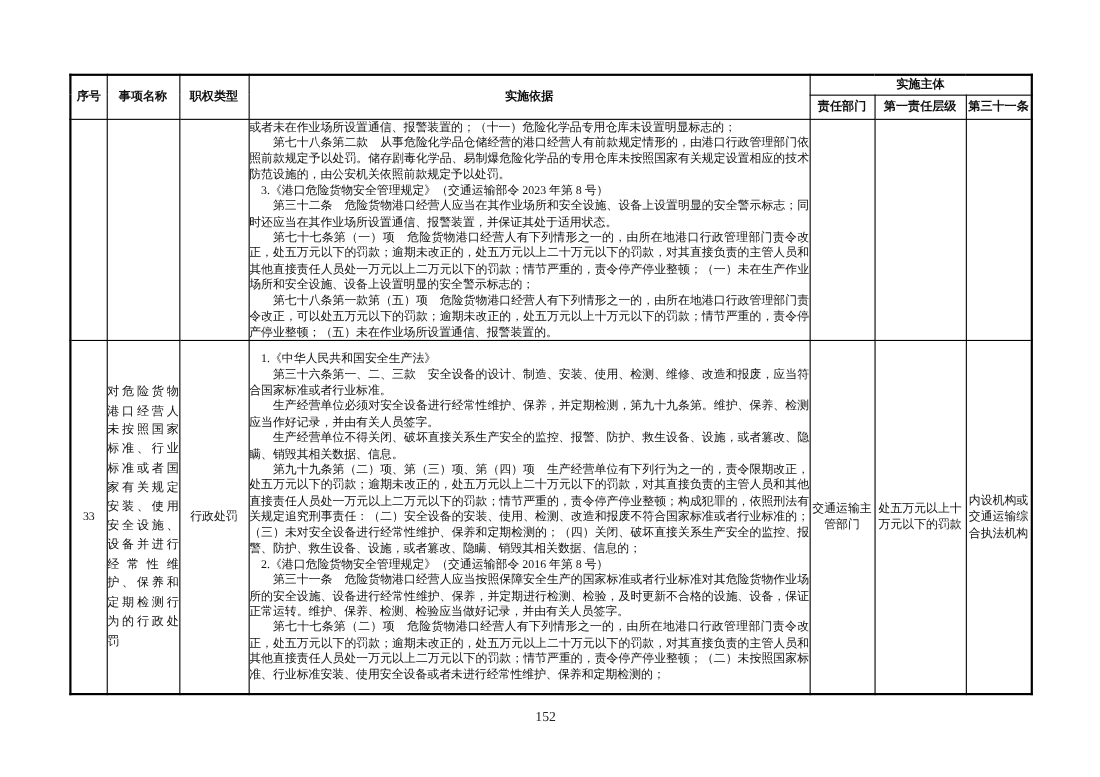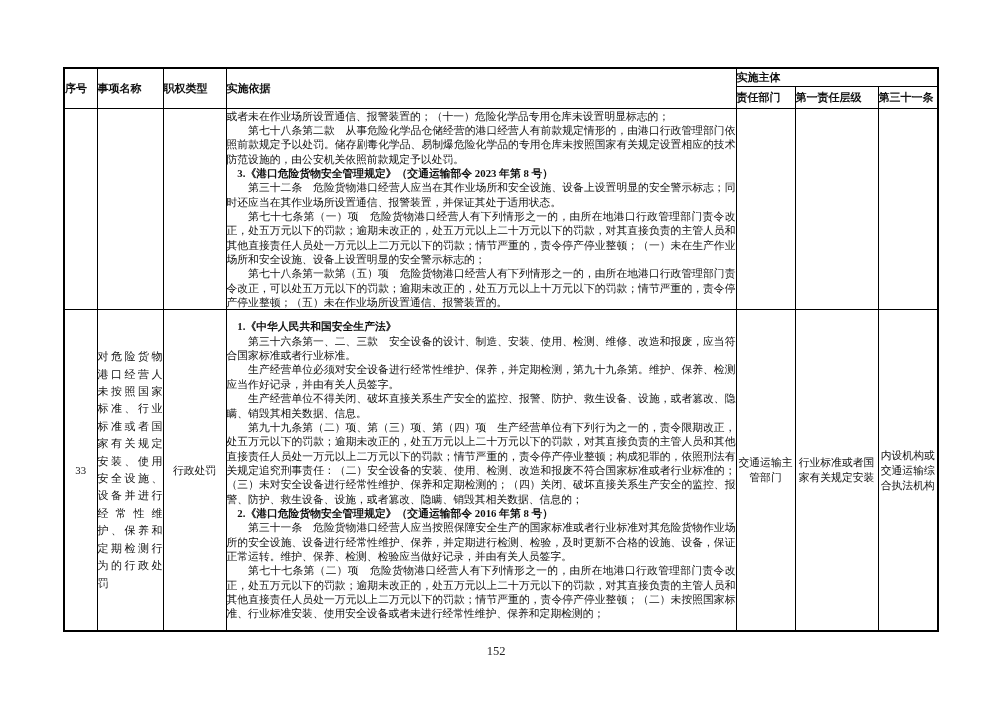--- a/index.html
+++ b/index.html
@@ -26,21 +26,21 @@
     padding: 0;
     overflow: hidden;
   }
   tr.hrow1 { height: 18px; }
   tr.hrow2 { height: 22px; }
   tr.brow1 { height: 201px; }
   tr.brow2 { height: 321px; }
   th.hd {
     font-size: 11px;
     font-weight: bold;
-    text-align: left;
+    text-align: center;
     vertical-align: middle;
     line-height: 13px;
     margin-left: 35px;
   }
   td.c-center {
     font-size: 10.8px;
     text-align: center;
     vertical-align: middle;
     line-height: 15px;
     padding: 0 2px;
@@ -63,21 +63,21 @@
   }
   td.c-basis .para {
     margin: 0;
     text-align: justify;
     line-height: 14.35px;
     word-break: break-all;
   }
   .ind-0 { text-indent: 0; }
   .ind-1 { text-indent: 1em; }
   .ind-2 { text-indent: 2em; }
-  .bold { font-weight: bold; }
+  .bold { font-weight: normal; }
   .page-num {
     position: absolute;
     left: 0;
     width: 992px;
     top: 644px;
     text-align: center;
     font-size: 12.5px;
     color: #222;
   }
 </style>
@@ -133,21 +133,21 @@
             <p class="para ind-1 bold">1.《中华人民共和国安全生产法》</p>
             <p class="para ind-2">第三十六条第一、二、三款　安全设备的设计、制造、安装、使用、检测、维修、改造和报废，应当符合国家标准或者行业标准。</p>
             <p class="para ind-2">生产经营单位必须对安全设备进行经常性维护、保养，并定期检测，第九十九条第。维护、保养、检测应当作好记录，并由有关人员签字。</p>
             <p class="para ind-2">生产经营单位不得关闭、破坏直接关系生产安全的监控、报警、防护、救生设备、设施，或者篡改、隐瞒、销毁其相关数据、信息。</p>
             <p class="para ind-2">第九十九条第（二）项、第（三）项、第（四）项　生产经营单位有下列行为之一的，责令限期改正，处五万元以下的罚款；逾期未改正的，处五万元以上二十万元以下的罚款，对其直接负责的主管人员和其他直接责任人员处一万元以上二万元以下的罚款；情节严重的，责令停产停业整顿；构成犯罪的，依照刑法有关规定追究刑事责任：（二）安全设备的安装、使用、检测、改造和报废不符合国家标准或者行业标准的；（三）未对安全设备进行经常性维护、保养和定期检测的；（四）关闭、破坏直接关系生产安全的监控、报警、防护、救生设备、设施，或者篡改、隐瞒、销毁其相关数据、信息的；</p>
             <p class="para ind-1 bold">2.《港口危险货物安全管理规定》（交通运输部令 2016 年第 8 号）</p>
             <p class="para ind-2">第三十一条　危险货物港口经营人应当按照保障安全生产的国家标准或者行业标准对其危险货物作业场所的安全设施、设备进行经常性维护、保养，并定期进行检测、检验，及时更新不合格的设施、设备，保证正常运转。维护、保养、检测、检验应当做好记录，并由有关人员签字。</p>
             <p class="para ind-2">第七十七条第（二）项　危险货物港口经营人有下列情形之一的，由所在地港口行政管理部门责令改正，处五万元以下的罚款；逾期未改正的，处五万元以上二十万元以下的罚款，对其直接负责的主管人员和其他直接责任人员处一万元以上二万元以下的罚款；情节严重的，责令停产停业整顿；（二）未按照国家标准、行业标准安装、使用安全设备或者未进行经常性维护、保养和定期检测的；</p>
           </td>
       <td class="c-center c-dept">交通运输主管部门</td>
-      <td class="c-center c-level">行业标准或者国家有关规定安装</td>
+      <td class="c-center c-level">处五万元以上十万元以下的罚款</td>
       <td class="c-center c-agency">内设机构或交通运输综合执法机构</td>
     </tr>
   </tbody>
     </table>
 
   <div class="page-num">152</div>
 
 </div>
 
 </body></html>

